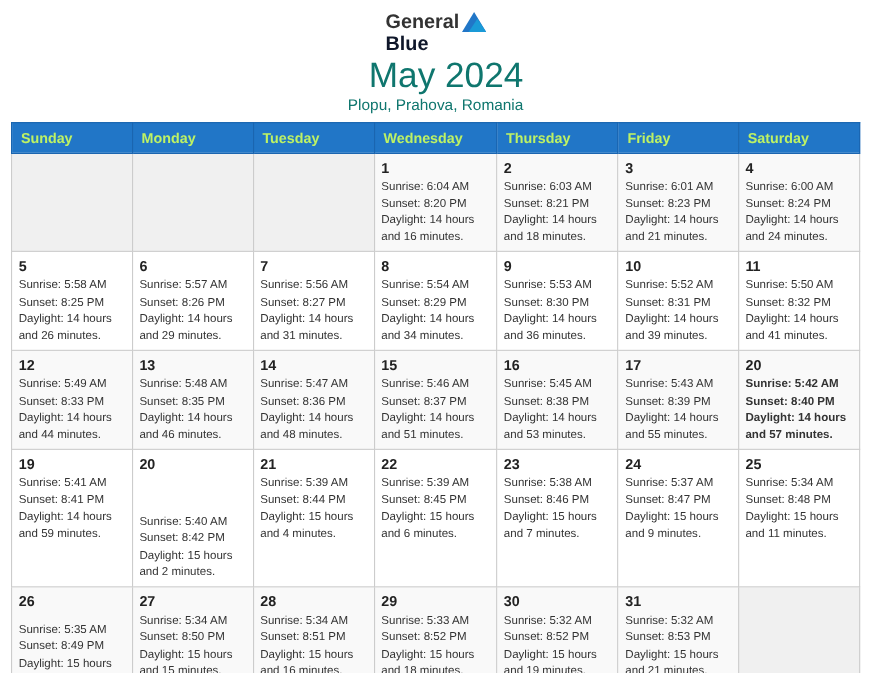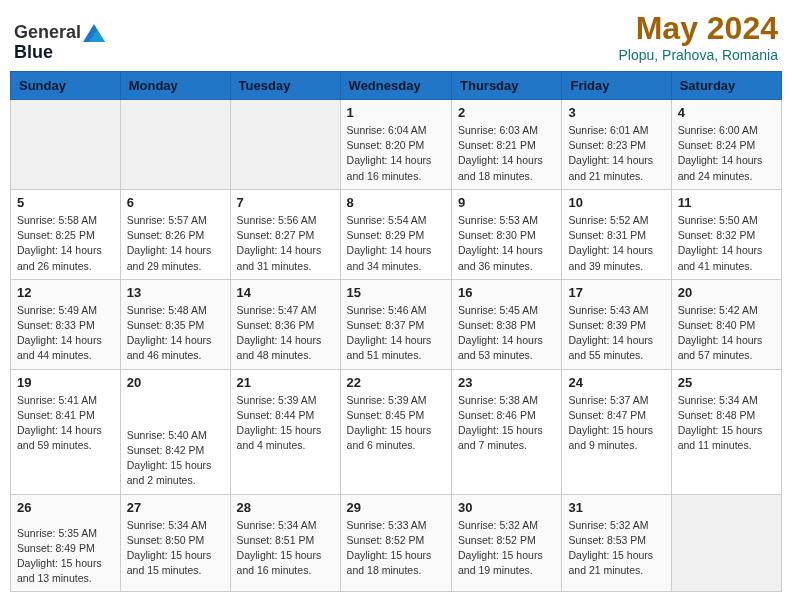--- a/index.html
+++ b/index.html
@@ -6,23 +6,24 @@
     body {
       font-family: Arial, sans-serif;
       background: #fff;
       width: 792px;
       min-height: 612px;
       padding: 10px;
     }
     .header {
       display: flex;
       justify-content: space-between;
-      align-items: flex-end;
+      align-items: center;
       margin-bottom: 8px;
       padding: 0 4px;
+      flex-direction: column;
     }
     .logo {
       display: flex;
       align-items: center;
       gap: 2px;
     }
     .logo-text-general {
       font-size: 18px;
       font-weight: bold;
       color: #333;
@@ -35,35 +36,35 @@
     .logo-icon {
       width: 22px;
       height: 18px;
       margin-left: 2px;
     }
     .title-area {
       text-align: right;
     }
     .month-year {
       font-size: 32px;
-      font-weight: bold;
-      color: #a16207;
+      font-weight: normal;
+      color: #0f766e;
     }
     .location {
       font-size: 14px;
       color: #0f766e;
     }
     .calendar {
       width: 100%;
       border-collapse: collapse;
       border: 1px solid #ccc;
     }
     .calendar th {
       background-color: #2176c7;
-      color: #0f172a;
+      color: #bef264;
       text-align: left;
       padding: 6px 8px;
       font-size: 13px;
       font-weight: bold;
       border: 1px solid #1a65b0;
     }
     .calendar td {
       vertical-align: top;
       padding: 5px 6px;
       border: 1px solid #ccc;
@@ -234,21 +235,21 @@
 Daylight: 14 hours and 53 minutes.</div>
         </td>
         <td>
           <div class="day-number">17</div>
           <div class="day-info" style="white-space: pre-line;">Sunrise: 5:43 AM
 Sunset: 8:39 PM
 Daylight: 14 hours and 55 minutes.</div>
         </td>
         <td>
           <div class="day-number">20</div>
-          <div class="day-info" style="white-space: pre-line;">Sunrise: 5:42 AM
+          <div class="day-info" style="white-space: pre-line; font-weight: bold;">Sunrise: 5:42 AM
 Sunset: 8:40 PM
 Daylight: 14 hours and 57 minutes.</div>
         </td>
       </tr>
       <tr>
         <td>
           <div class="day-number">19</div>
           <div class="day-info" style="white-space: pre-line;">Sunrise: 5:41 AM
 Sunset: 8:41 PM
 Daylight: 14 hours and 59 minutes.</div>

